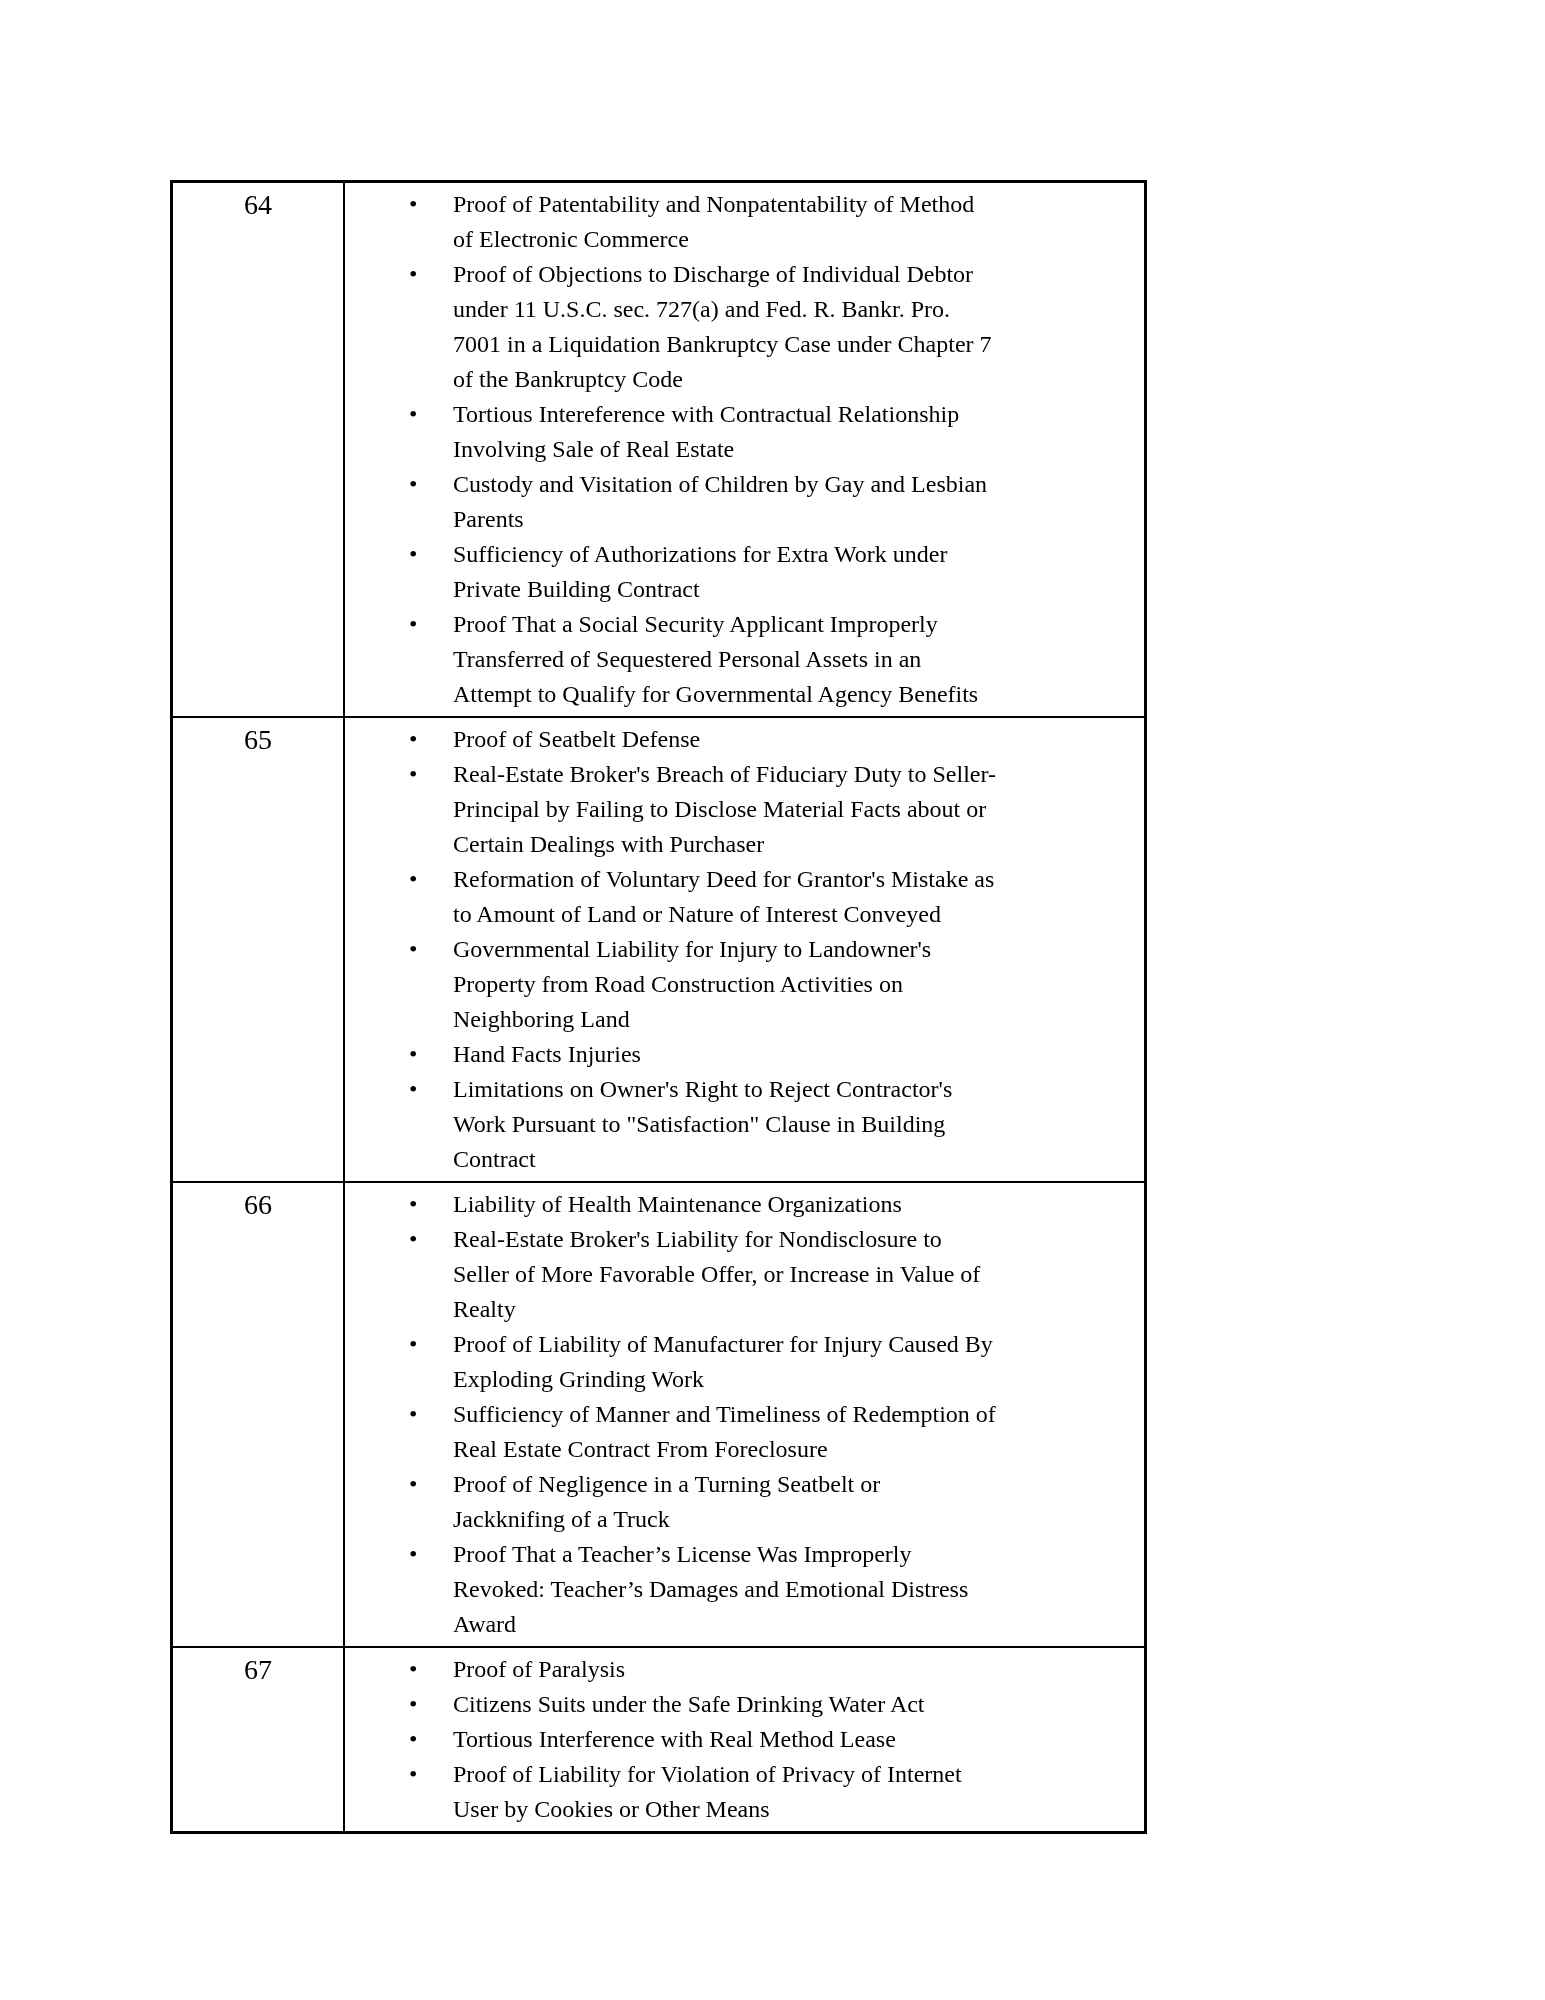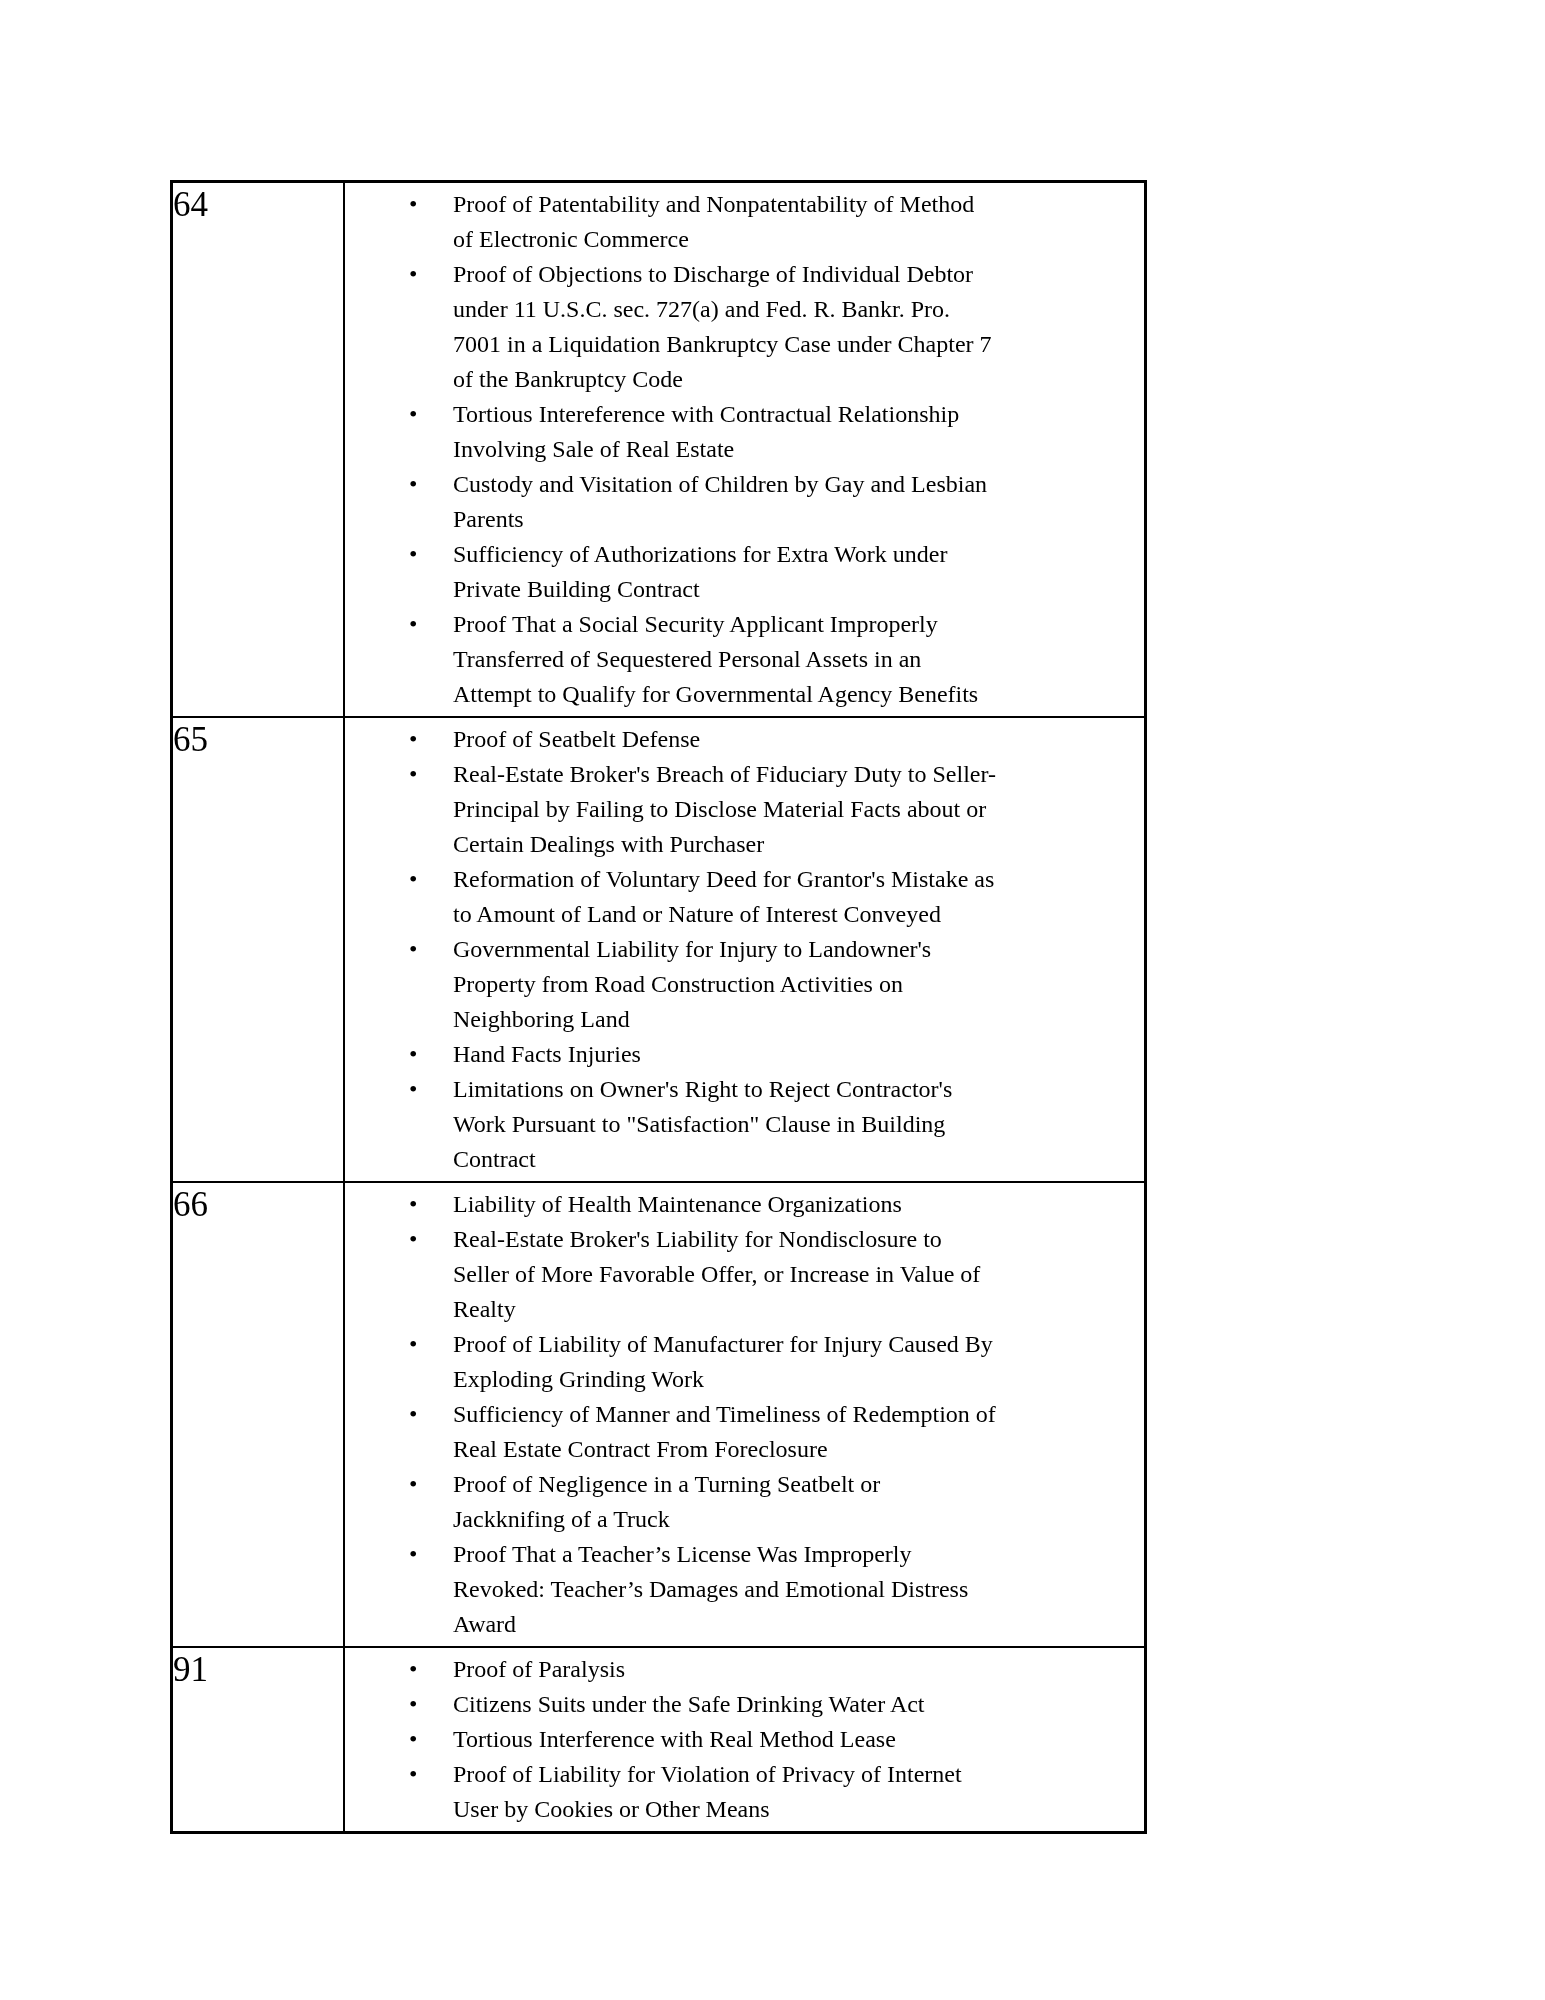--- a/index.html
+++ b/index.html
@@ -25,21 +25,22 @@
   }
   table.doc-table, table.doc-table td {
     border: 2px solid #000000;
   }
   table.doc-table {
     border-width: 3px;
   }
   td.num-cell {
     width: 170px;
     vertical-align: top;
-    font-size: 35px;
+    text-align: center;
+    font-size: 28px;
     line-height: 35px;
     padding: 4px 0 4px 0;
   }
   td.items-cell {
     vertical-align: top;
     padding: 4px 6px 4px 0;
   }
   .bullet-item {
     display: flex;
     align-items: flex-start;
@@ -169,21 +170,21 @@
             </div>
             <div class="bullet-item">
               <span class="bullet-marker">•</span>
               <div class="bullet-text">Proof That a Teacher’s License Was Improperly
 Revoked: Teacher’s Damages and Emotional Distress
 Award</div>
             </div>
           </td>
         </tr>
         <tr>
-          <td class="num-cell">91</td>
+          <td class="num-cell">67</td>
           <td class="items-cell">
             <div class="bullet-item">
               <span class="bullet-marker">•</span>
               <div class="bullet-text">Proof of Paralysis</div>
             </div>
             <div class="bullet-item">
               <span class="bullet-marker">•</span>
               <div class="bullet-text">Citizens Suits under the Safe Drinking Water Act</div>
             </div>
             <div class="bullet-item">

